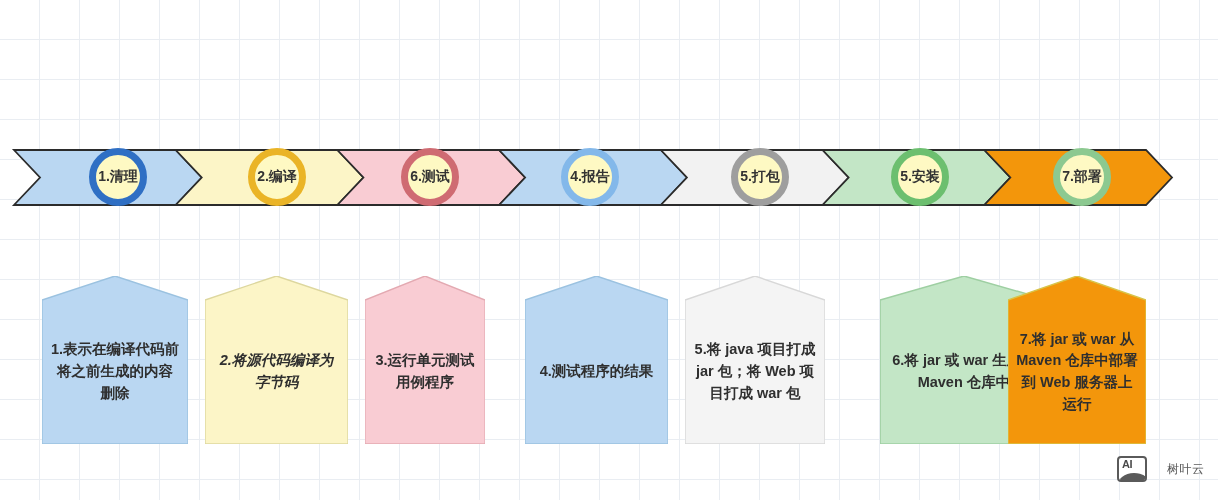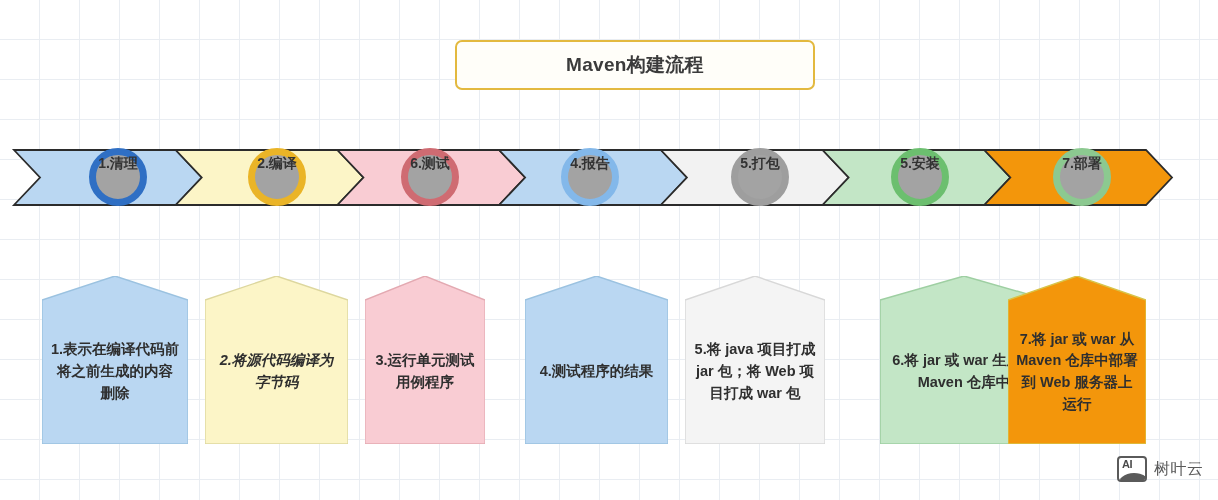--- a/index.html
+++ b/index.html
@@ -58,23 +58,23 @@
     height: 500px;
     pointer-events: none;
   }
 
   
   .step-circle {
     position: absolute;
     width: 58px;
     height: 58px;
     border-radius: 50%;
-    background: #a3a3a3;
-    display: flex;
-    align-items: flex-start;
+    background: #fef9c3;
+    display: flex;
+    align-items: center;
     justify-content: center;
     top: 148px;
   }
   .step-circle .step-label {
     font-size: 14px;
     font-weight: bold;
     color: #333333;
     white-space: nowrap;
   }
 
@@ -107,21 +107,21 @@
     white-space: pre-line;
   }
 
   
   .watermark {
     position: absolute;
     left: 1117px;
     top: 456px;
     display: flex;
     align-items: center;
-    gap: 7px;
+    gap: 20px;
   }
   .wm-icon {
     width: 30px;
     height: 26px;
     border: 2.5px solid #5a5a5a;
     border-radius: 4px;
     position: relative;
     overflow: hidden;
     background: #ffffff;
   }
@@ -146,33 +146,30 @@
   .wm-icon .hill2 {
     position: absolute;
     right: -4px;
     bottom: -5px;
     width: 16px;
     height: 10px;
     background: #5a5a5a;
     border-radius: 50% 50% 0 0 / 100% 100% 0 0;
   }
   .wm-text {
-    font-size: 16px;
+    font-size: 12px;
     color: #5a5a5a;
     letter-spacing: 0.5px;
   }
 </style>
 </head>
 <body>
 
 <div id="canvas">
 
-  <div class="title-box">
-    <span class="title-text">Maven构建流程</span>
-  </div>
 
   <svg id="chevron-band" viewBox="0 0 1218 500" xmlns="http://www.w3.org/2000/svg">
       <polygon points="14.0,150.0 175.7,150.0 201.7,177.5 175.7,205.0 14.0,205.0 40.0,177.5" fill="#bad7f2" stroke="#2b2b2b" stroke-width="1.8" stroke-linejoin="miter"></polygon>
       <polygon points="175.7,150.0 337.4,150.0 363.4,177.5 337.4,205.0 175.7,205.0 201.7,177.5" fill="#fcf5c7" stroke="#2b2b2b" stroke-width="1.8" stroke-linejoin="miter"></polygon>
       <polygon points="337.4,150.0 499.1,150.0 525.1,177.5 499.1,205.0 337.4,205.0 363.4,177.5" fill="#f9ccd3" stroke="#2b2b2b" stroke-width="1.8" stroke-linejoin="miter"></polygon>
       <polygon points="499.1,150.0 660.9,150.0 686.9,177.5 660.9,205.0 499.1,205.0 525.1,177.5" fill="#bad7f2" stroke="#2b2b2b" stroke-width="1.8" stroke-linejoin="miter"></polygon>
       <polygon points="660.9,150.0 822.6,150.0 848.6,177.5 822.6,205.0 660.9,205.0 686.9,177.5" fill="#f2f2f2" stroke="#2b2b2b" stroke-width="1.8" stroke-linejoin="miter"></polygon>
       <polygon points="822.6,150.0 984.3,150.0 1010.3,177.5 984.3,205.0 822.6,205.0 848.6,177.5" fill="#c3e6c6" stroke="#2b2b2b" stroke-width="1.8" stroke-linejoin="miter"></polygon>
       <polygon points="984.3,150.0 1146.0,150.0 1172.0,177.5 1146.0,205.0 984.3,205.0 1010.3,177.5" fill="#f3960b" stroke="#2b2b2b" stroke-width="1.8" stroke-linejoin="miter"></polygon>
     </svg>

